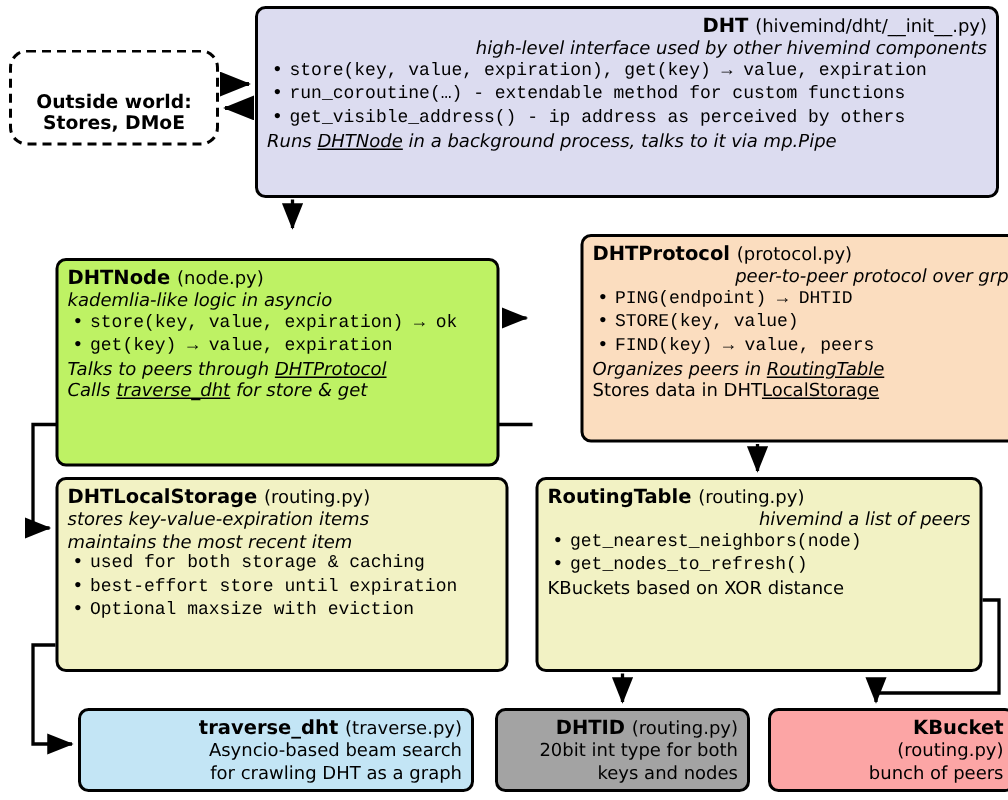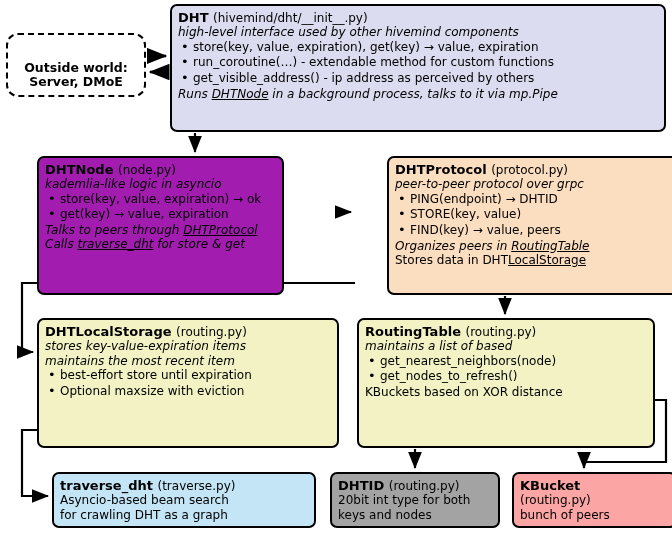--- a/index.html
+++ b/index.html
@@ -18,46 +18,46 @@
     position:absolute;
     box-sizing:border-box;
     border:2px solid #000;
     border-radius:7px;
     padding:4px 6px 5px 6px;
   }
   .title{font-weight:bold;font-size:13px;line-height:1.18;}
   .title .sub{font-weight:normal;font-size:12px;}
   .ital{font-style:italic;font-size:12px;line-height:1.2;}
   .plain{font-size:12px;line-height:1.25;}
-  ul{margin:0;padding:0;list-style:none;}
+  ul{margin:0;padding:0;list-style:none;font-family:Liberation Mono, monospace;}
   li{
     font-size:12px;line-height:1.3;
     padding-left:15px;position:relative;
   }
   li:before{
     content:"\2022";
     position:absolute;left:3px;top:-1px;font-size:13px;
   }
   u{text-decoration:underline;}
-  .ctr{text-align:left;}
+  .ctr{text-align:right;}
 
   
   #outside-world{
     left:6px;top:33px;width:140px;height:64px;
     background:#ffffff;border:2.5px dashed #000;border-radius:12px;
     display:flex;align-items:flex-end;justify-content:center;
   }
   #outside-world .title{font-size:12.5px;text-align:center;}
   #dht-box{
     left:170px;top:4px;width:496px;height:128px;
     background:#dcdcf0;
   }
   #dhtnode-box{
-    left:37px;top:156px;width:247px;height:139px;
-    background:#a21caf;
+    left:37px;top:172px;width:296px;height:139px;
+    background:#bef264;
   }
   #dhtprotocol-box{
     left:355px;top:156px;width:300px;height:139px;
     background:#fbddbf;
     margin-left:32px;
   }
   #dhtlocalstorage-box{
     left:37px;top:318px;width:302px;height:130px;
     background:#f2f2c4;
   }
@@ -104,21 +104,21 @@
     <path d="M655,400 L666,400 L666,462 L584,462 L584,468" stroke="#000" stroke-width="2.2" fill="none" marker-end="url(#ah)"></path>
 
     <path d="M37,430 L22,430 L22,496 L48,496" stroke="#000" stroke-width="2.2" fill="none" marker-end="url(#ah)"></path>
 
     <path d="M415,449 L415,468" stroke="#000" stroke-width="2.2" fill="none" marker-end="url(#ah)"></path>
   </svg>
 
   <div class="box" id="outside-world">
     <div class="title">
       <div>Outside world:</div>
-      <div>Server, DMoE</div>
+      <div>Stores, DMoE</div>
     </div>
   </div>
 
   <div class="box" id="dht-box">
     <div class="title ctr">
       <span>DHT</span>
       <span class="sub">(hivemind/dht/__init__.py)</span>
     </div>
     <div class="ital ctr">high-level interface used by other hivemind components</div>
     <ul>
@@ -169,31 +169,32 @@
   </div>
 
   <div class="box" id="dhtlocalstorage-box">
     <div class="title">
       <span>DHTLocalStorage</span>
       <span class="sub">(routing.py)</span>
     </div>
     <div class="ital">stores key-value-expiration items</div>
     <div class="ital">maintains the most recent item</div>
     <ul>
+      <li>used for both storage &amp; caching</li>
       <li>best-effort store until expiration</li>
       <li>Optional maxsize with eviction</li>
     </ul>
   </div>
 
   <div class="box" id="routingtable-box">
     <div class="title">
       <span>RoutingTable</span>
       <span class="sub">(routing.py)</span>
     </div>
-    <div class="ital ctr">maintains a list of based</div>
+    <div class="ital ctr">hivemind a list of peers</div>
     <ul>
       <li>get_nearest_neighbors(node)</li>
       <li>get_nodes_to_refresh()</li>
     </ul>
     <div class="plain">KBuckets based on XOR distance</div>
   </div>
 
   <div class="box" id="traverse-box">
     <div class="title ctr">
       <span>traverse_dht</span>

